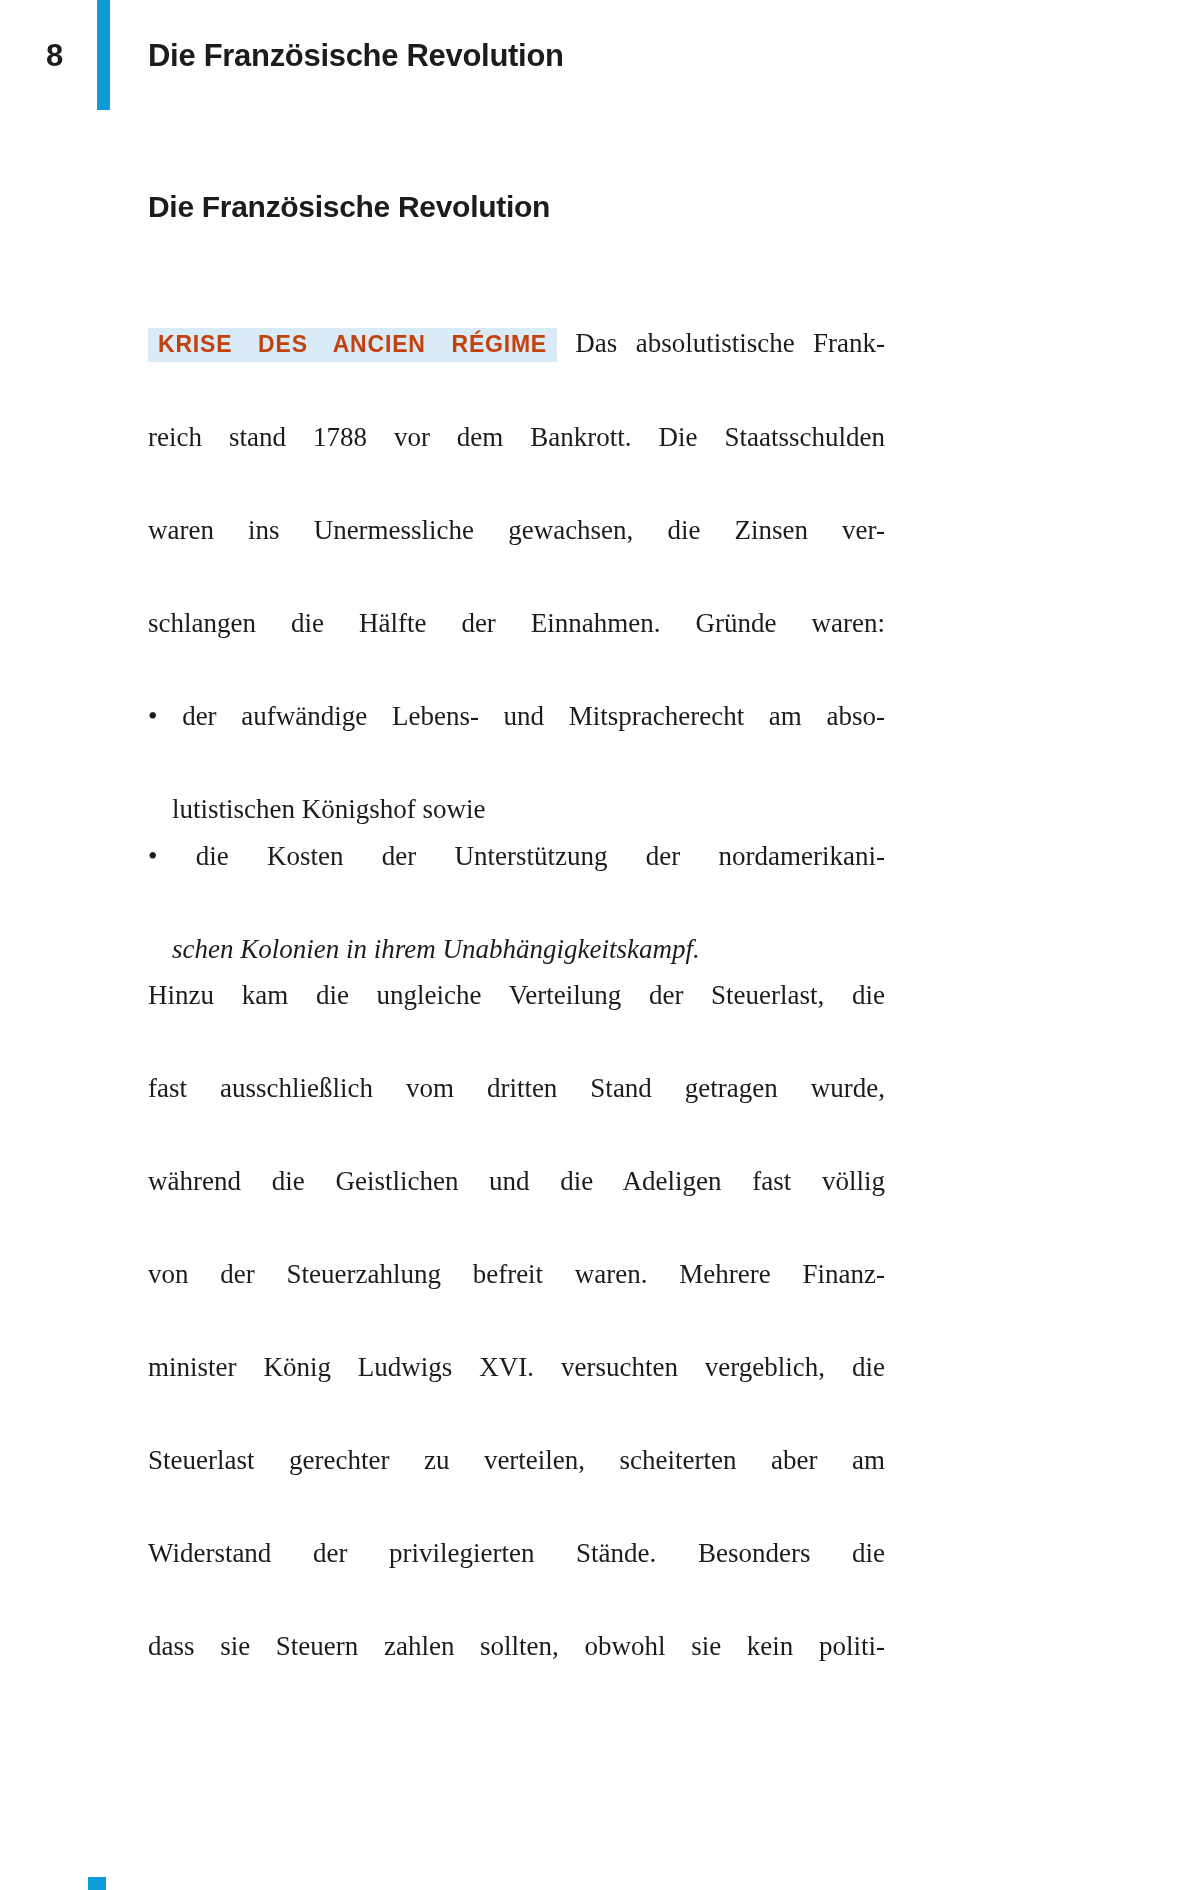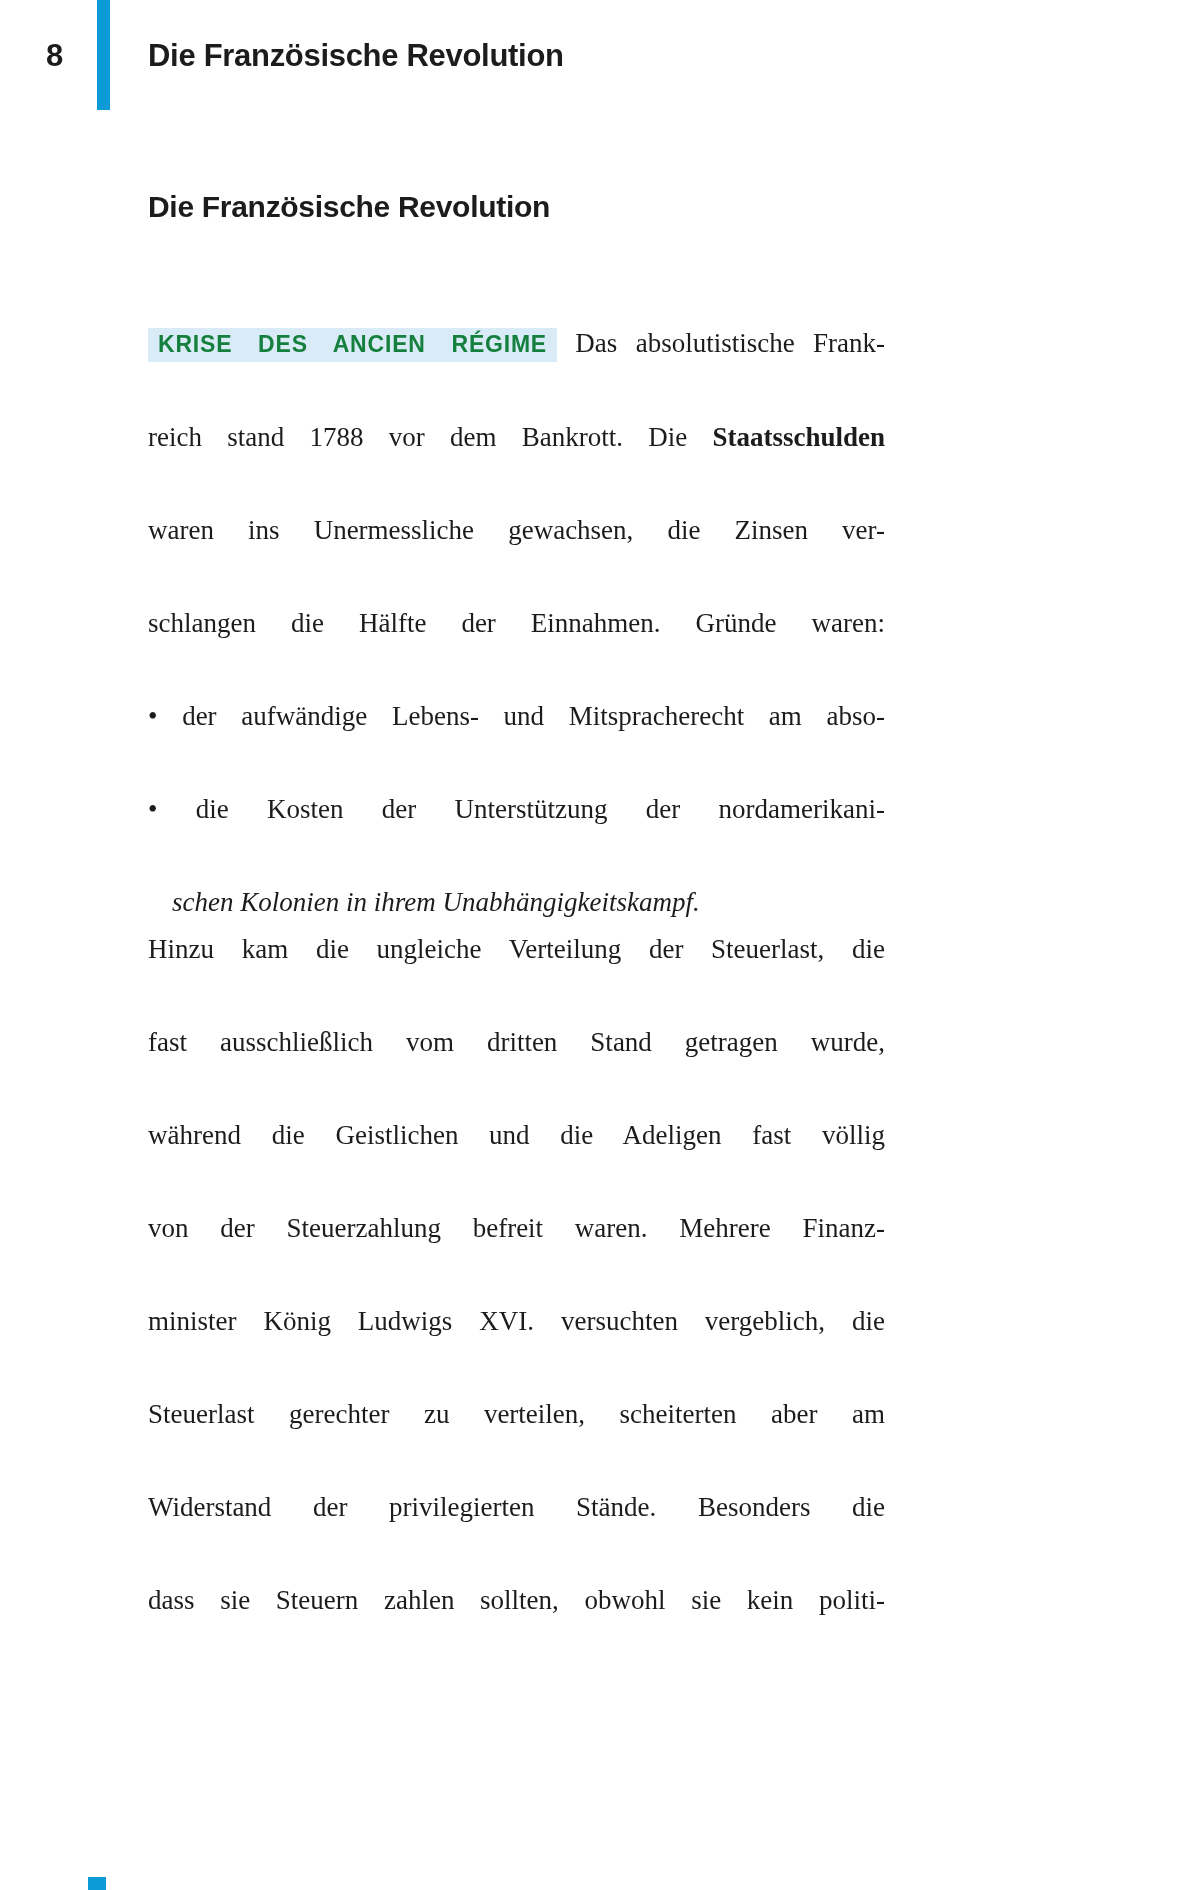--- a/index.html
+++ b/index.html
@@ -39,25 +39,25 @@
   }
   .para { margin:0; }
   .para + .para { margin-top:33px; }
   .line {
     font-size:27px; line-height:46.5px;
     white-space:normal; text-align:left;
   }
   .line.just { text-align:justify; }
   .line.just::after { content:""; display:inline-block; width:100%; height:0; }
   .line.hang { padding-left:24px; text-indent:-24px; }
-  .b { font-weight:bold; }
+  .b { font-weight:normal; }
   .label {
     font-family:"Liberation Sans", sans-serif;
     font-weight:bold; font-size:23px;
-    color:#15803d; background:#d8ebf7;
+    color:#c2410c; background:#d8ebf7;
     padding:3px 10px 5px 10px;
     letter-spacing:0.8px; word-spacing:7px;
     text-indent:0;
   }
   
   .edge-marker {
     position:absolute; left:88px; bottom:0; width:18px; height:13px;
     background:#0d9bd8;
   }
 </style>
@@ -74,20 +74,21 @@
 
   <div class="article-title">Die Französische Revolution</div>
 
   <div class="article-body">
       <div class="para">
         <div class="line just"><span class="label">KRISE DES ANCIEN RÉGIME</span><span> Das absolutistische Frank-</span></div>
         <div class="line just"><span>reich stand 1788 vor dem Bankrott. Die </span><span class="b">Staatsschulden</span></div>
         <div class="line just"><span>waren ins Unermessliche gewachsen, die Zinsen ver-</span></div>
         <div class="line just"><span>schlangen die Hälfte der Einnahmen. Gründe waren:</span></div>
         <div class="line just hang"><span>• der aufwändige Lebens- und Mitspracherecht am abso-</span></div>
+        <div class="line" style="padding-left: 24px;"><span>lutistischen Königshof sowie</span></div>
         <div class="line just hang"><span>• die Kosten der Unterstützung der nordamerikani-</span></div>
         <div class="line" style="padding-left: 24px; font-style: italic;"><span>schen Kolonien in ihrem Unabhängigkeitskampf.</span></div>
         <div class="line just"><span>Hinzu kam die ungleiche Verteilung der Steuerlast, die</span></div>
         <div class="line just"><span>fast ausschließlich vom dritten Stand getragen wurde,</span></div>
         <div class="line just"><span>während die Geistlichen und die Adeligen fast völlig</span></div>
         <div class="line just"><span>von der Steuerzahlung befreit waren. Mehrere Finanz-</span></div>
         <div class="line just"><span>minister König Ludwigs XVI. versuchten vergeblich, die</span></div>
         <div class="line just"><span>Steuerlast gerechter zu verteilen, scheiterten aber am</span></div>
         <div class="line just"><span>Widerstand der privilegierten Stände. Besonders die</span></div>
         <div class="line just"><span>dass sie Steuern zahlen sollten, obwohl sie kein politi-</span></div>

